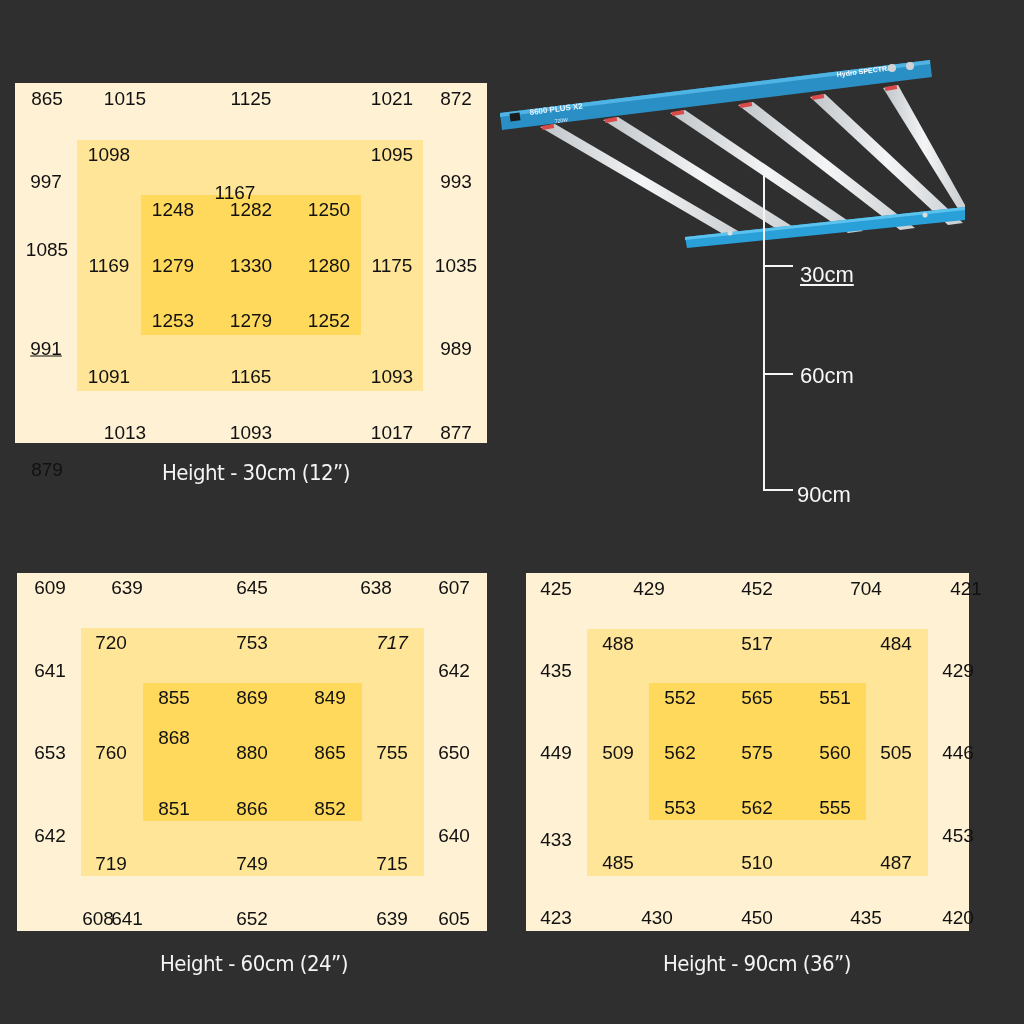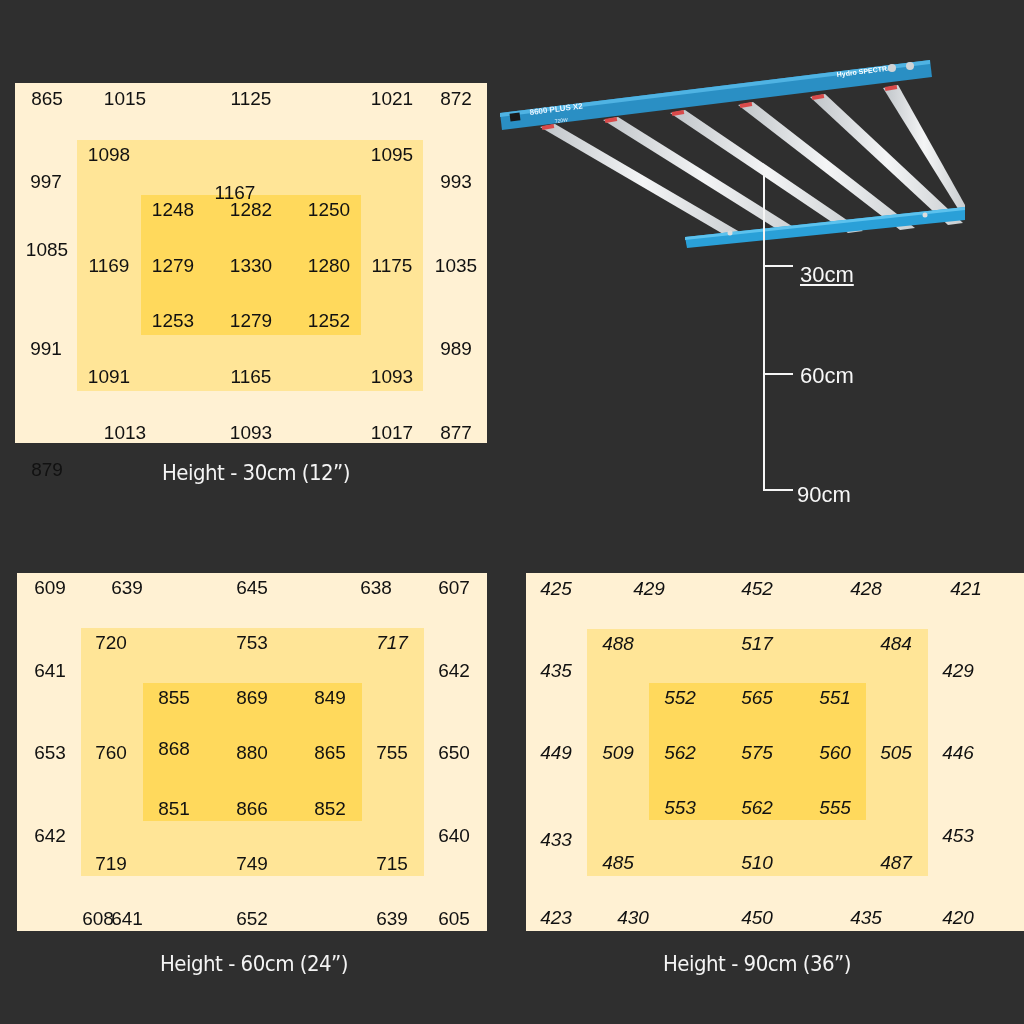--- a/index.html
+++ b/index.html
@@ -33,21 +33,21 @@
   <div class="inner" style="left:126px;top:112px;width:220px;height:140px;"></div>
 
   <span class="val" style="left:32px;top:15px;">865</span>
   <span class="val" style="left:110px;top:15px;">1015</span>
   <span class="val" style="left:236px;top:15px;">1125</span>
   <span class="val" style="left:377px;top:15px;">1021</span>
   <span class="val" style="left:441px;top:15px;">872</span>
 
   <span class="val" style="left:31px;top:98px;">997</span>
   <span class="val" style="left:32px;top:166px;">1085</span>
-  <span class="val" style="left:31px;top:265px;">991</span>
+  <span class="val" style="left:31px;top:265px;text-decoration:underline;">991</span>
 
   <span class="val" style="left:441px;top:98px;">993</span>
   <span class="val" style="left:441px;top:182px;">1035</span>
   <span class="val" style="left:441px;top:265px;">989</span>
 
   <span class="val" style="left:32px;top:349px;margin-top:37px;">879</span>
   <span class="val" style="left:110px;top:349px;">1013</span>
   <span class="val" style="left:236px;top:349px;">1093</span>
   <span class="val" style="left:377px;top:349px;">1017</span>
   <span class="val" style="left:441px;top:349px;">877</span>
@@ -96,45 +96,45 @@
   <span class="val" style="left:235px;top:69px;">753</span>
   <span class="val" style="left:375px;top:69px;font-style:italic;">717</span>
   <span class="val" style="left:94px;top:179px;">760</span>
   <span class="val" style="left:375px;top:179px;">755</span>
   <span class="val" style="left:94px;top:290px;">719</span>
   <span class="val" style="left:235px;top:290px;">749</span>
   <span class="val" style="left:375px;top:290px;">715</span>
   <span class="val" style="left:157px;top:124px;">855</span>
   <span class="val" style="left:235px;top:124px;">869</span>
   <span class="val" style="left:313px;top:124px;">849</span>
-  <span class="val" style="left:157px;top:175px;">868</span>
+  <span class="val" style="left:157px;top:164px;">868</span>
   <span class="val" style="left:235px;top:179px;">880</span>
   <span class="val" style="left:313px;top:179px;">865</span>
   <span class="val" style="left:157px;top:235px;">851</span>
   <span class="val" style="left:235px;top:235px;">866</span>
   <span class="val" style="left:313px;top:235px;">852</span>
 </div>
 <div class="caption" style="left:254px;top:951px;">Height - 60cm (24”)</div>
 
-<div class="panel" style="left:526px;top:573px;width:498px;height:358px;font-style:italic;">
+<div class="panel" style="left:526px;top:573px;width:443px;height:358px;">
   <div class="mid" style="left:61px;top:56px;width:341px;height:247px;"></div>
   <div class="inner" style="left:123px;top:110px;width:217px;height:137px;"></div>
   <span class="val" style="left:30px;top:15px;">425</span>
   <span class="val" style="left:123px;top:15px;">429</span>
   <span class="val" style="left:231px;top:15px;">452</span>
-  <span class="val" style="left:340px;top:15px;">428</span>
+  <span class="val" style="left:340px;top:15px;">704</span>
   <span class="val" style="left:432px;top:15px;margin-left:8px;">421</span>
   <span class="val" style="left:30px;top:97px;">435</span>
   <span class="val" style="left:30px;top:179px;">449</span>
   <span class="val" style="left:30px;top:258px;margin-top:8px;">433</span>
   <span class="val" style="left:432px;top:97px;">429</span>
   <span class="val" style="left:432px;top:179px;">446</span>
   <span class="val" style="left:432px;top:262px;">453</span>
   <span class="val" style="left:30px;top:344px;">423</span>
-  <span class="val" style="left:107px;top:344px;">430</span>
+  <span class="val" style="left:131px;top:344px;">430</span>
   <span class="val" style="left:231px;top:344px;">450</span>
   <span class="val" style="left:340px;top:344px;">435</span>
   <span class="val" style="left:432px;top:344px;">420</span>
   <span class="val" style="left:92px;top:70px;">488</span>
   <span class="val" style="left:231px;top:70px;">517</span>
   <span class="val" style="left:370px;top:70px;">484</span>
   <span class="val" style="left:92px;top:179px;">509</span>
   <span class="val" style="left:370px;top:179px;">505</span>
   <span class="val" style="left:92px;top:289px;">485</span>
   <span class="val" style="left:231px;top:289px;">510</span>

